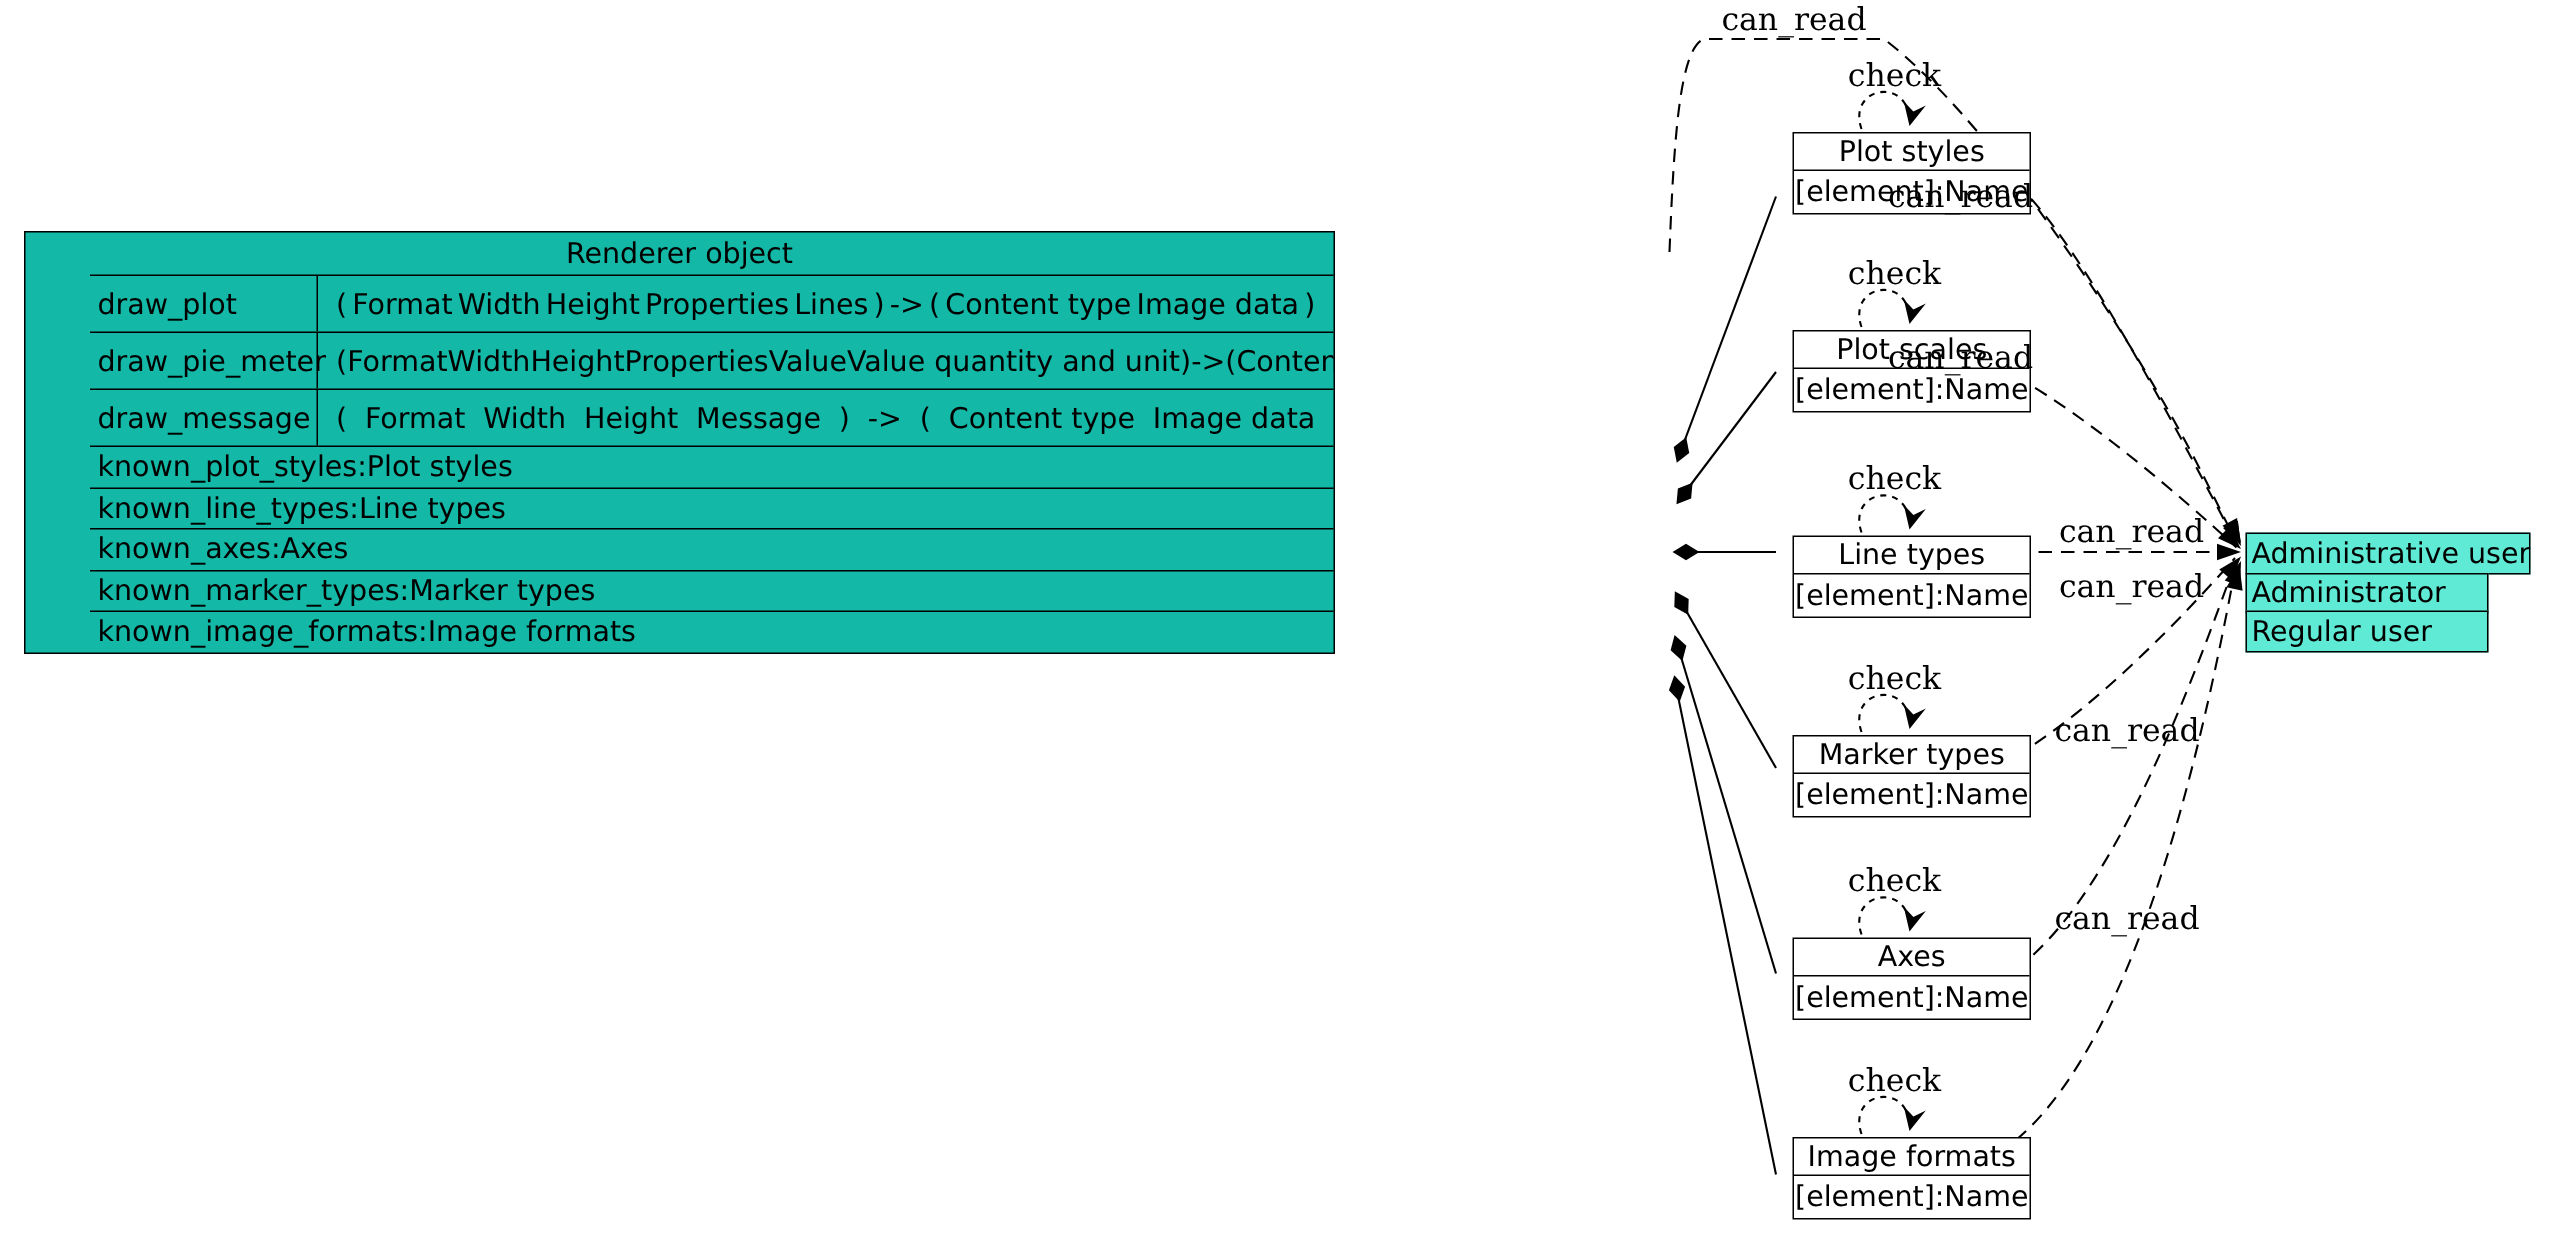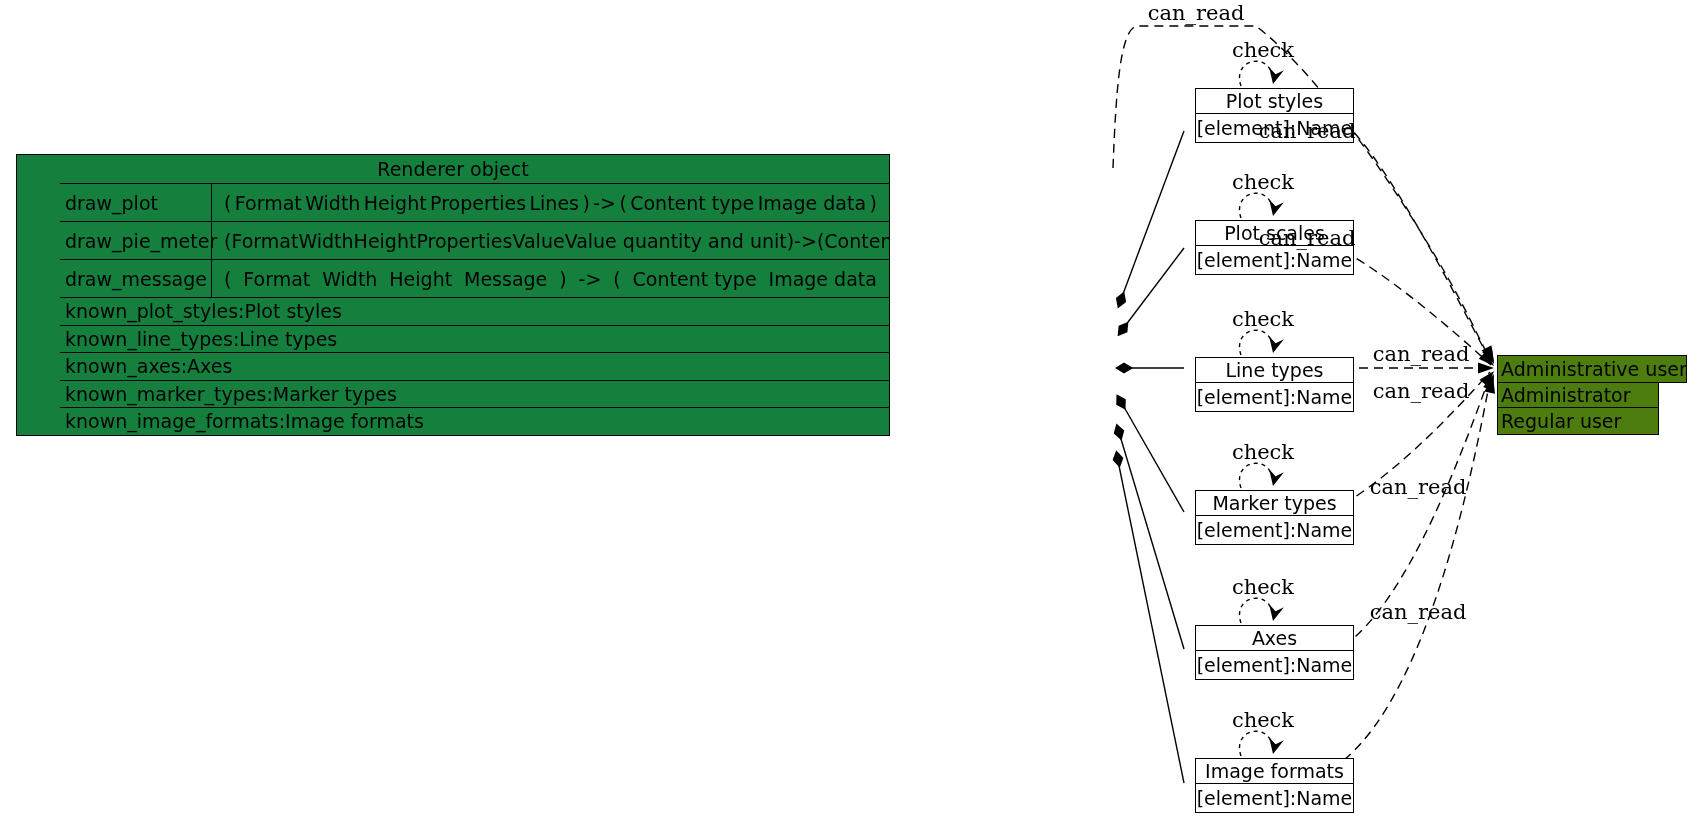--- a/index.html
+++ b/index.html
@@ -5,21 +5,21 @@
   html,body { margin:0; padding:0; background:#fff; }
   .canvas {
     position:relative; width:1703px; height:827px; background:#ffffff;
     font-family:"DejaVu Sans", sans-serif; color:#000; overflow:hidden;
   }
   svg.edges { position:absolute; left:0; top:0; }
 
   
   .rtable {
     position:absolute; left:16px; top:154px; width:874px;
-    border:1.5px solid #000; box-sizing:border-box; background:#15803d;
+    border:1.5px solid #000; box-sizing:border-box; background:#14b8a6;
   }
   .rtable .hdr {
     height:28px; display:flex; align-items:center; justify-content:center;
     font-size:19px; box-sizing:border-box;
   }
   .trow { display:flex; border-top:1.5px solid #000; box-sizing:border-box;margin-left:43px; }
   .mrow { height:38px; }
   .mname {
     width:152px; border-right:1.5px solid #000; box-sizing:border-box;
     display:flex; align-items:center; padding:0 5px; font-size:19px; white-space:nowrap;
@@ -39,21 +39,21 @@
   .ebox .et {
     height:25px; line-height:25px; text-align:center; font-size:19px;
     border-bottom:1.5px solid #000; box-sizing:border-box; white-space:nowrap;
   }
   .ebox .ef {
     height:28px; line-height:28px; text-align:center; font-size:19px; white-space:nowrap;
   }
 
   
   .ubox {
-    position:absolute; background:#4d7c0f; border:1.5px solid #000; box-sizing:border-box;
+    position:absolute; background:#5eead4; border:1.5px solid #000; box-sizing:border-box;
     font-size:19px; display:flex; align-items:center; padding:0 3px; white-space:nowrap;
   }
   .ubox.u-hdr { left:1497px; top:355px;   width:190px; height:28px; }
   .ubox.u-r1  { left:1497px; top:381.5px; width:162px; height:27px; }
   .ubox.u-r2  { left:1497px; top:407px;   width:162px; height:28px; }
 
   
   .elabel {
     position:absolute; font-family:"DejaVu Serif", serif; font-size:21px;
     white-space:nowrap; transform:translateX(-50%); line-height:21px;

